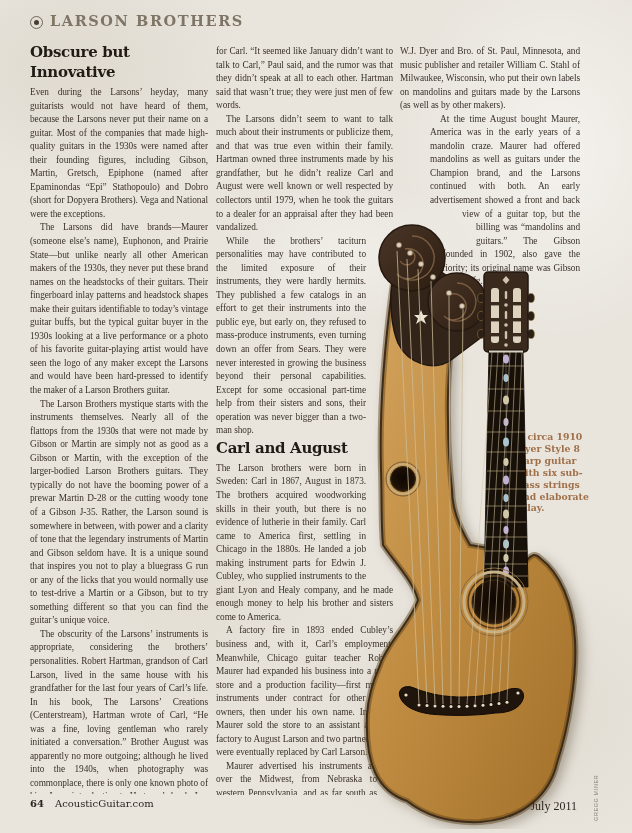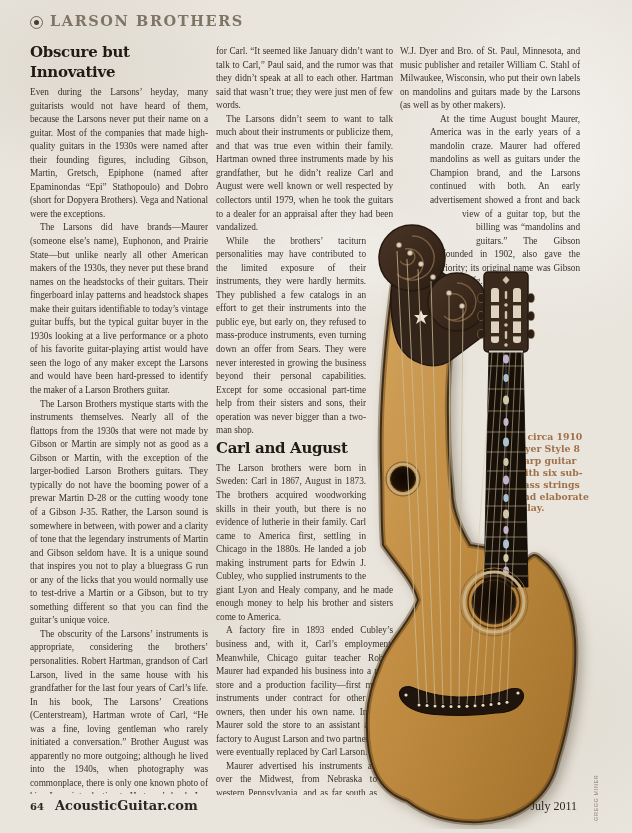--- a/index.html
+++ b/index.html
@@ -44,21 +44,21 @@
   .credit { position:absolute; left:593px; top:741px; width:12px; height:80px;
     writing-mode:vertical-rl; transform:rotate(180deg);
     font-family:"Liberation Sans", sans-serif; font-size:5.5px; letter-spacing:.6px; color:#8b8478; }
 
   .guitar { position:absolute; left:335px; top:203px; width:266px; height:626px; z-index:3; }
 
   .footer { position:absolute; left:0; right:0; top:798px; height:20px;
     font-family:"DejaVu Serif", serif; color:#2b2620; }
   .f-left { position:absolute; left:30px; top:0; display:flex; align-items:baseline; gap:11px; }
   .f-page { font-weight:bold; font-size:10px; }
-  .f-site { font-weight:bold; font-size:13px; }
+  .f-site { font-weight:normal; font-size:10px; }
   .f-right { position:absolute; right:55px; top:1px; display:flex; align-items:baseline; gap:8px; }
   .f-mag { font-weight:bold; font-size:8px; letter-spacing:.4px; }
   .f-issue { font-size:12px;font-family:Liberation Serif, serif; }
 </style>
 </head>
 <body>
 
 <div class="page">
   <div class="paper-tex"></div>
 

